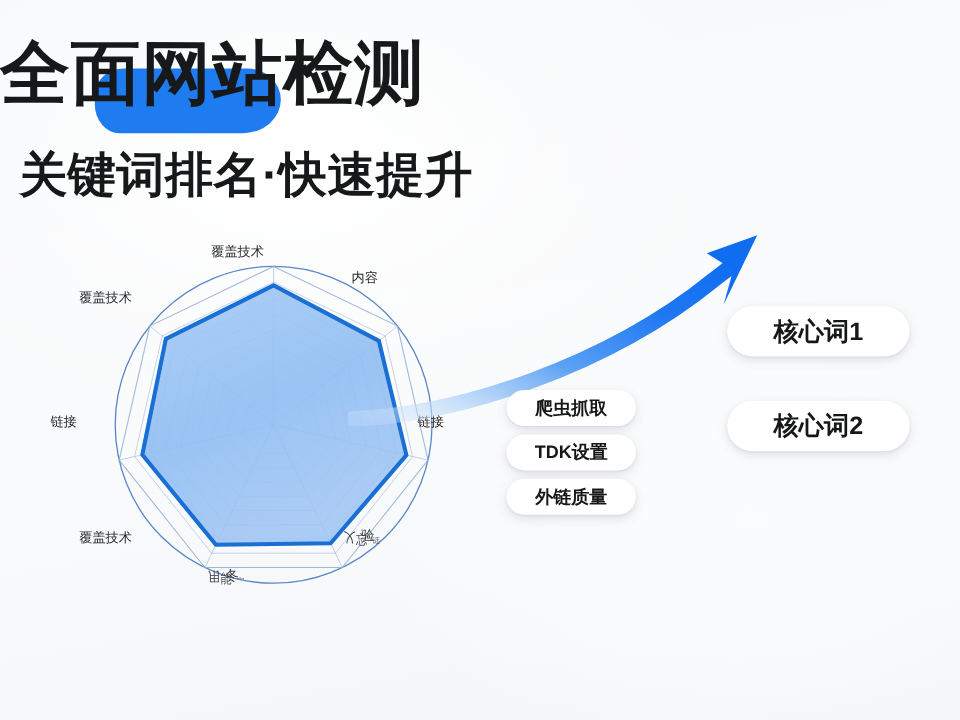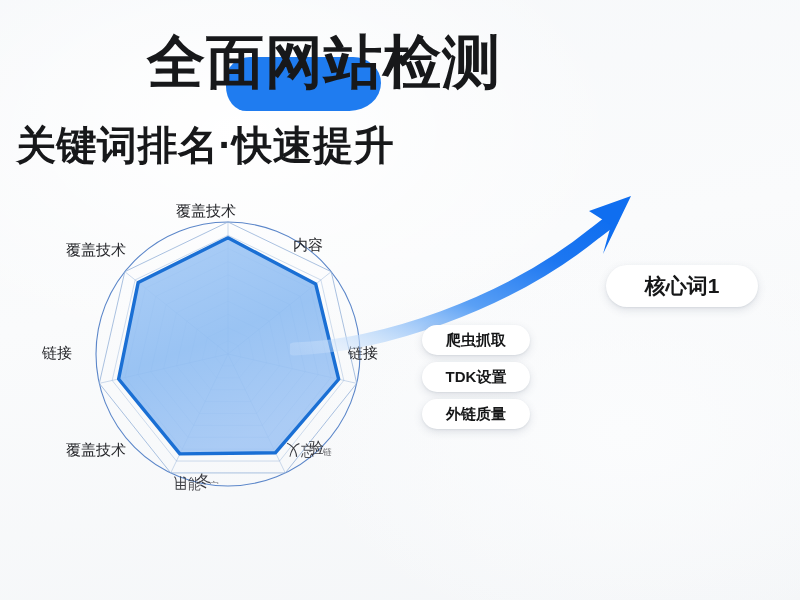--- a/index.html
+++ b/index.html
@@ -25,21 +25,21 @@
       radial-gradient(ellipse 60% 50% at 78% 72%, #fbfcfd 0%, rgba(251,252,253,0) 70%),
       linear-gradient(170deg, #f6f8fa 0%, #fafbfc 45%, #f4f6f8 100%);
   }
 
   
   .title-wrap {
     position: absolute;
     top: 33px;
     left: 0;
     width: 648px;
-    text-align: center;
+    text-align: left;
     height: 74px;
   }
   .title-inner {
     display: inline-block;
     position: relative;
     line-height: 1;
   }
   .title-highlight {
     position: absolute;
     left: 79px;
@@ -91,21 +91,21 @@
     position: absolute;
     left: 48px;
     top: 196px;
     width: 360px;
     height: 316px;
   }
   #radar-svg { display: block; }
 
   .radar-label {
     position: absolute;
-    font-size: 15px;
+    font-size: 11px;
     font-weight: 500;
     color: #25262a;
     white-space: nowrap;
   }
   .radar-label.garbled {
     color: #3a3b40;
     letter-spacing: -1px;
     filter: blur(0.25px);
   }
   .radar-label.garbled .g1 { display: inline-block; transform: scaleY(-1) scaleX(0.92); }
@@ -143,21 +143,21 @@
   .pill-sm.p0 { top: 325px; }
   .pill-sm.p1 { top: 362px; }
   .pill-sm.p2 { top: 399px; }
 
   .pill-lg {
     width: 152px;
     height: 42px;
     font-size: 21px;
     left: 606px;
   }
-  .pill-lg.k0 { top: 265px; }
+  .pill-lg.k0 { top: 255px; }
   .pill-lg.k1 { top: 334px; }
 </style>
 </head>
 <body>
 
 <div id="poster">
 
   <div class="title-wrap">
     <span class="title-inner">
       <span class="title-highlight"></span>
@@ -199,21 +199,21 @@
           <line x1="180" y1="158" x2="237.27" y2="276.93" stroke="#8faed6" stroke-width="0.75" opacity="0.6"></line>
           <line x1="180" y1="158" x2="122.73" y2="276.93" stroke="#8faed6" stroke-width="0.75" opacity="0.6"></line>
           <line x1="180" y1="158" x2="51.31" y2="187.37" stroke="#8faed6" stroke-width="0.75" opacity="0.6"></line>
           <line x1="180" y1="158" x2="76.80" y2="75.70" stroke="#8faed6" stroke-width="0.75" opacity="0.6"></line>
         </g>
       <polygon id="radar-polygon" fill="url(#polyFill)" stroke="#1a6fd4" stroke-width="3.4" stroke-linejoin="round" points="180.00,41.84 267.72,88.04 290.67,183.26 227.54,256.71 131.89,257.90 70.61,182.97 90.21,86.40"></polygon>
     </svg>
 
     <div class="radar-label" style="left:128px; top:6px;">覆盖技术</div>
 
-    <div class="radar-label" style="left:245px; top:40px;">内容</div>
+    <div class="radar-label" style="left:245px; top:28px;">内容</div>
 
     <div class="radar-label" style="left:300px; top:148px;">链接</div>
 
     <div class="radar-label garbled" style="left:238px; top:244px;"><span class="g1">乂</span><span class="g2">忘</span><span class="g3">验</span><span class="g4">链</span></div>
 
     <div class="radar-label garbled" style="left:125px; top:277px;"><span class="g1">用</span><span class="g2">能</span><span class="g3">冬</span><span class="g4">宀</span></div>
 
     <div class="radar-label" style="left:18px; top:245px;">覆盖技术</div>
 
     <div class="radar-label" style="left:-6px; top:148px;">链接</div>
@@ -233,15 +233,16 @@
     </defs>
     <path d="M4 171 C 90 168, 215 128, 305 55 L 322 42" fill="none" stroke="url(#arrowGrad)" stroke-width="13" stroke-linecap="round"></path>
     <path d="M341 18 L 299 33 L 321 47 L 313 76 Z" fill="#0f6ef0"></path>
   </svg>
 
   <div class="pill pill-sm p0">爬虫抓取</div>
   <div class="pill pill-sm p1">TDK设置</div>
   <div class="pill pill-sm p2">外链质量</div>
 
   <div class="pill pill-lg k0">核心词1</div>
+  <div class="pill pill-lg k1">核心词2</div>
 
 
 </div>
 
 </body></html>

